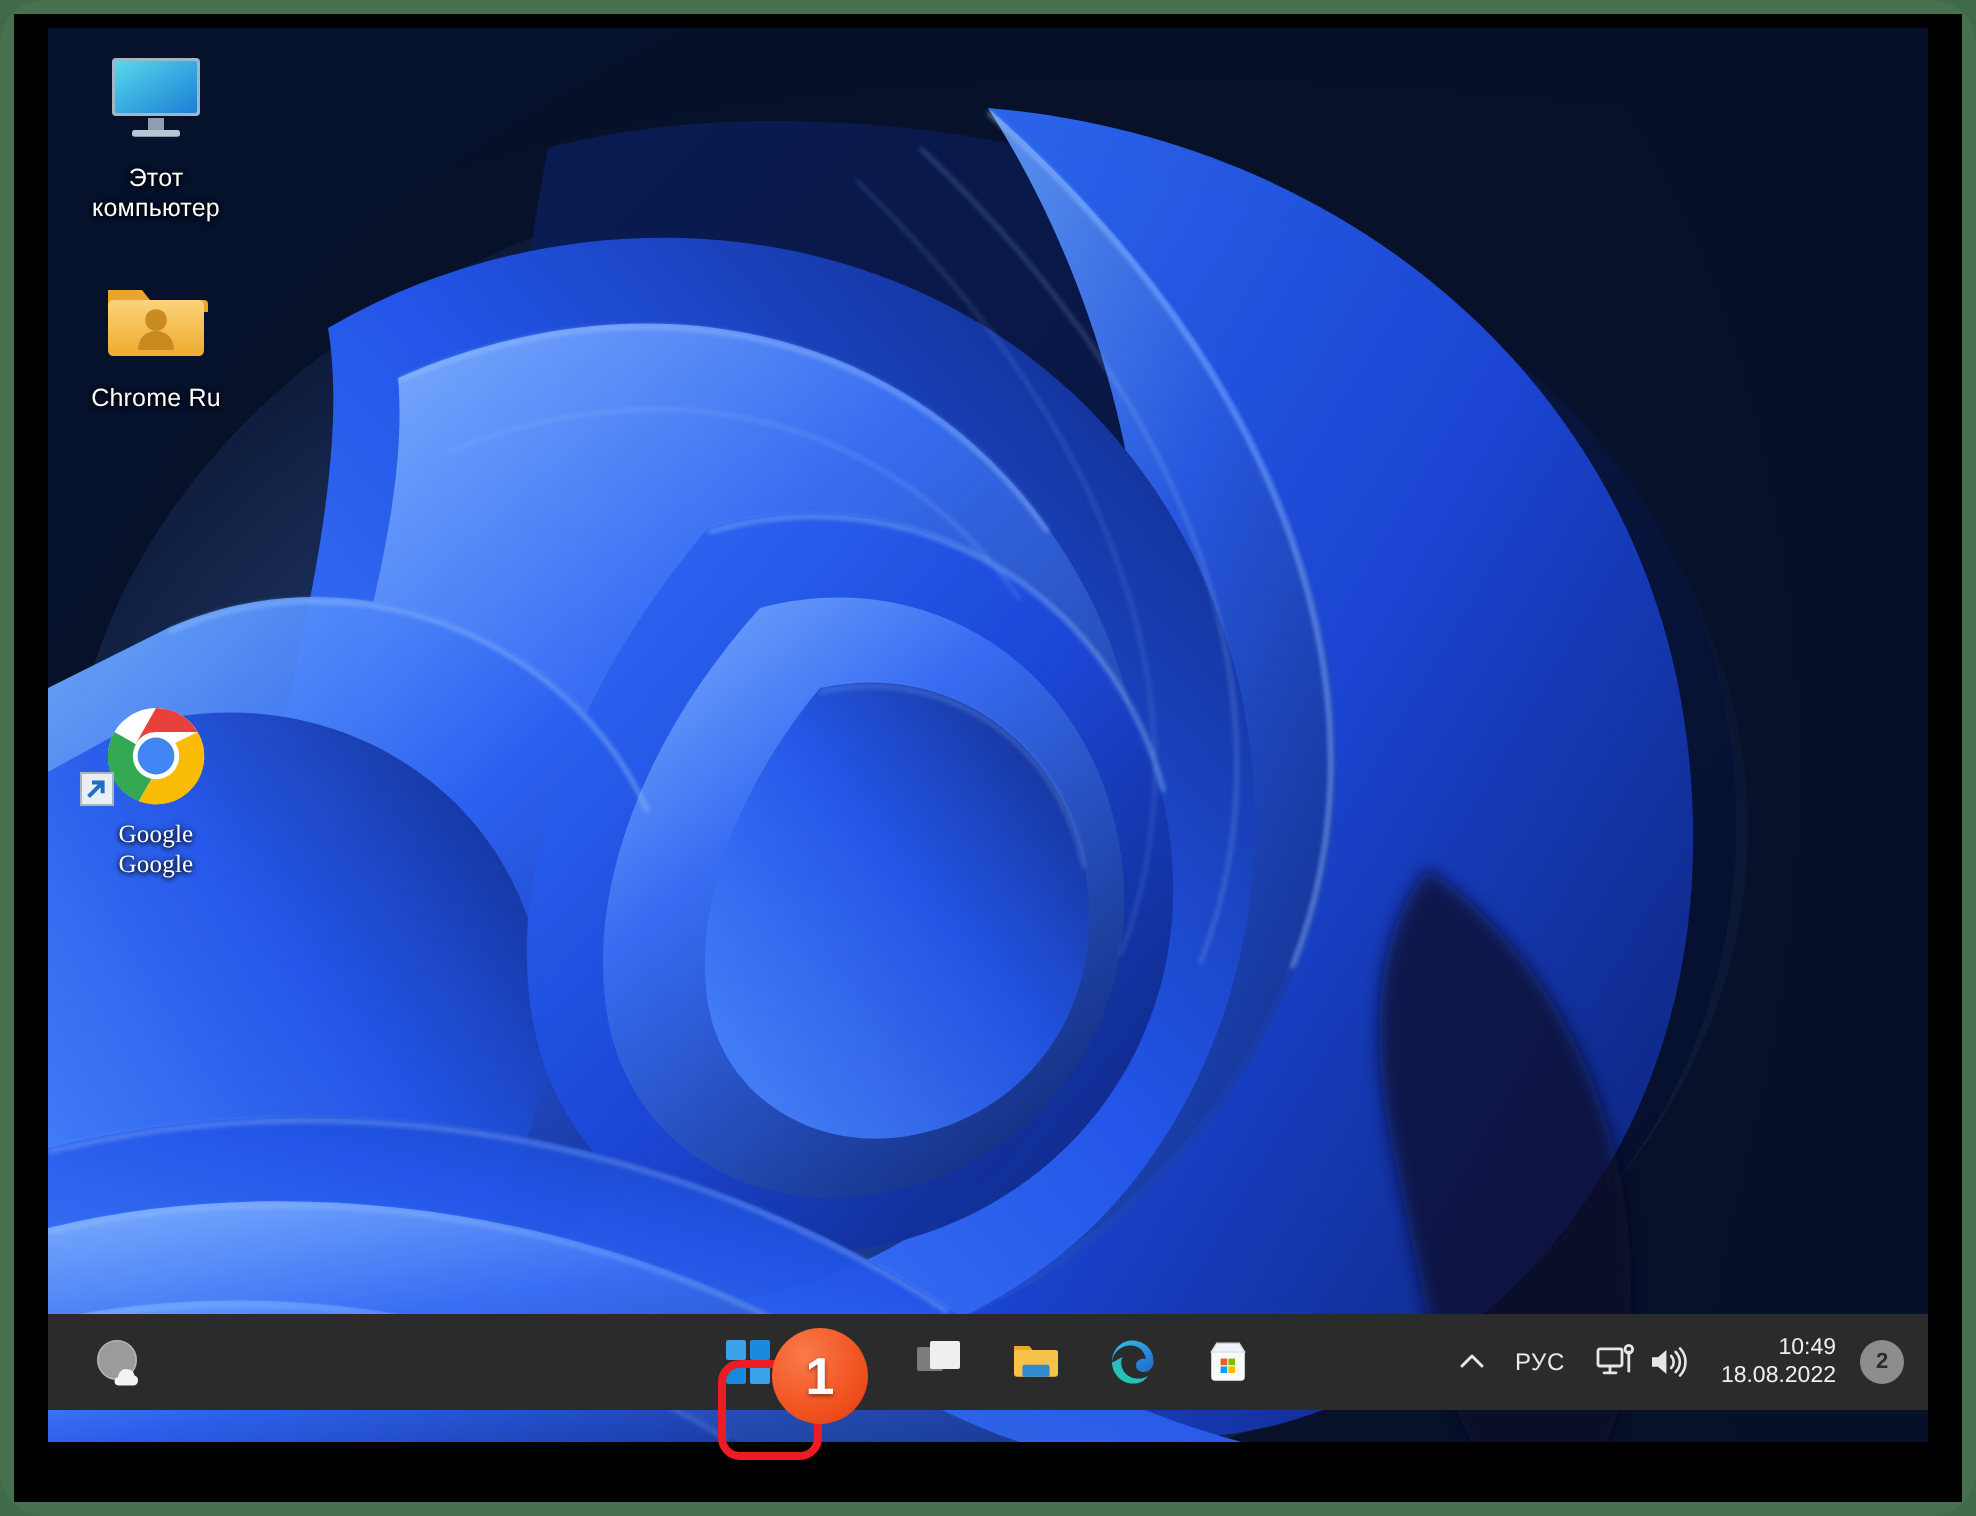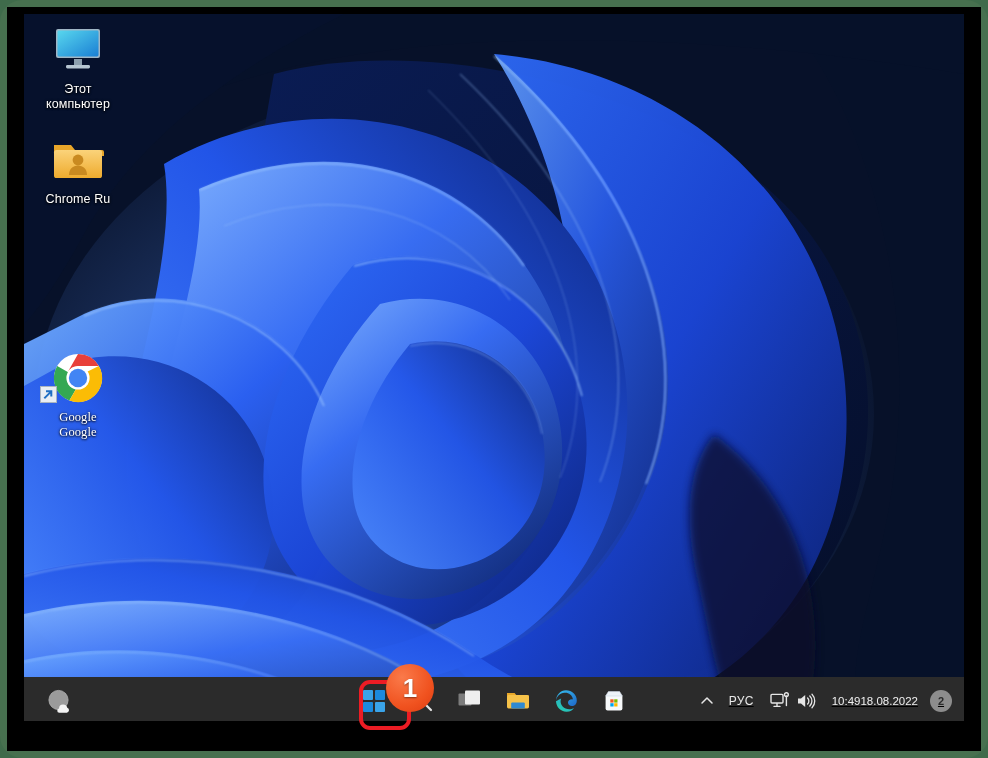--- a/index.html
+++ b/index.html
@@ -22,35 +22,35 @@
 
   
   .dicon{position:absolute;width:104px;text-align:center;cursor:default;}
   .dicon .glyph{width:104px;height:56px;position:relative;margin:0 auto 4px;}
   .dicon .label{color:#fff;font-size:12.5px;line-height:15px;
                 text-shadow:0 1px 2px rgba(0,0,0,.9),0 0 3px rgba(0,0,0,.8);
                 letter-spacing:.1px;}
   .dicon svg{position:absolute;left:50%;top:50%;transform:translate(-50%,-50%);}
 
   
-  #taskbar{position:absolute;left:0;right:0;bottom:15px;height:48px;
-           background:#2b2b2b;display:flex;align-items:center;text-decoration:underline;}
+  #taskbar{position:absolute;left:0;right:0;bottom:35px;height:48px;
+           background:#2b2b2b;display:flex;align-items:center;}
   #tb-left{width:72px;display:flex;align-items:center;justify-content:center;}
   #tb-center{position:absolute;left:0;right:0;height:48px;display:flex;
              align-items:center;justify-content:center;gap:8px;pointer-events:none;}
   #tb-center>*{pointer-events:auto;}
   .tbbtn{width:40px;height:40px;border-radius:5px;display:flex;align-items:center;
          justify-content:center;position:relative;cursor:default;}
   #tb-right{margin-left:auto;display:flex;align-items:center;height:48px;padding-right:12px;gap:0;}
   .tray{height:40px;display:flex;align-items:center;justify-content:center;
         border-radius:5px;cursor:default;color:#e9e9e9;}
   #lang{font-size:12px;padding:0 8px;letter-spacing:.3px;}
   #chevron{width:28px;}
   #tray-icons{display:flex;align-items:center;gap:6px;padding:0 8px;}
-  #clock{display:flex;flex-direction:row;justify-content:center;
+  #clock{display:flex;flex-direction:column;align-items:flex-end;justify-content:center;
          padding:0 8px;color:#efefef;font-size:11.5px;line-height:14px;}
   #notif{width:22px;height:22px;border-radius:50%;background:#8d8d8d;color:#2b2b2b;
          font-size:11px;display:flex;align-items:center;justify-content:center;
          margin-left:4px;font-weight:600;}
 
   
   #bottomstrip{position:absolute;left:0;right:0;bottom:0;height:19px;background:#000;}
 
   
   #hl{position:absolute;border:4px solid #ed1c24;border-radius:11px;

